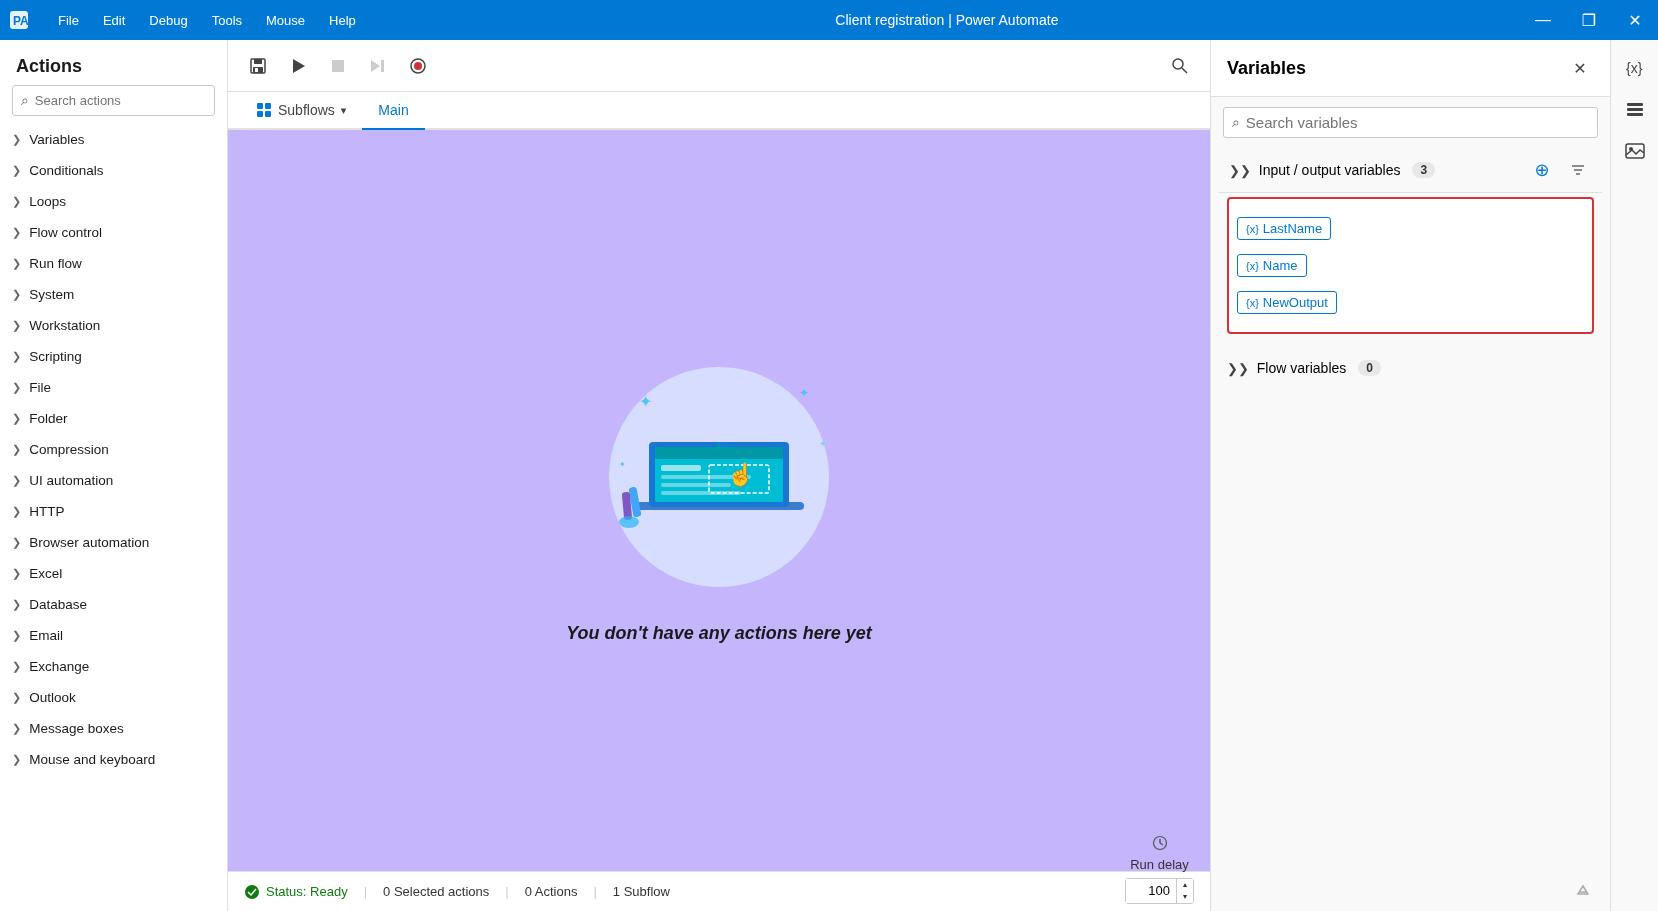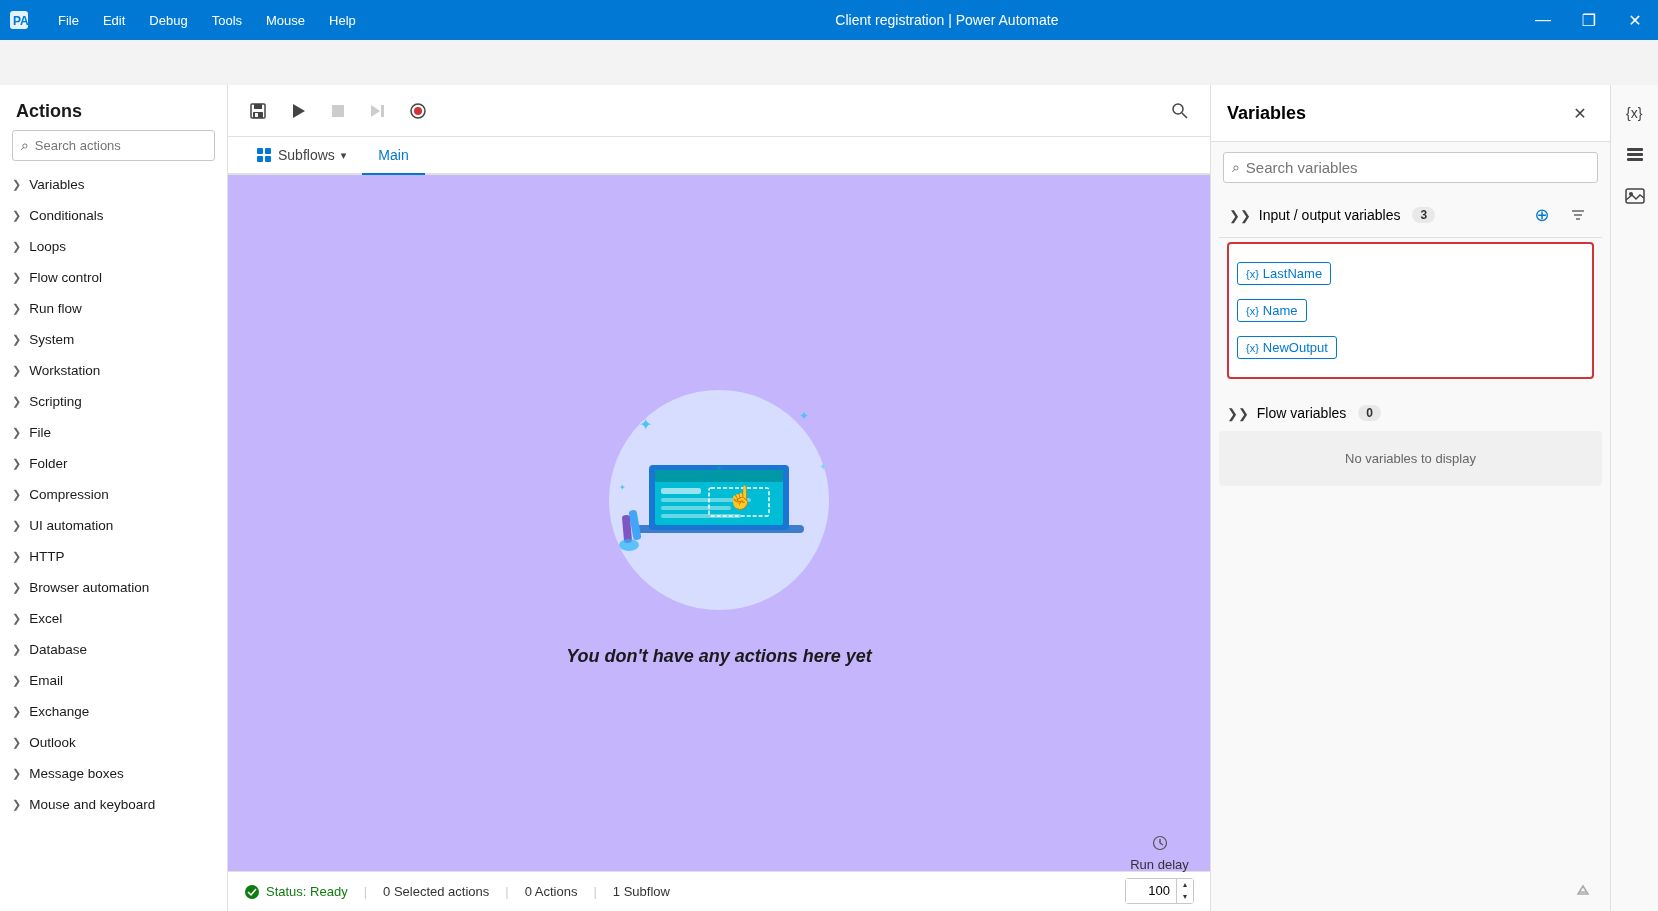--- a/index.html
+++ b/index.html
@@ -47,21 +47,20 @@
       display: flex; align-items: center; justify-content: center;
       cursor: pointer;
       font-size: 16px;
     }
 
     
     .app-body {
       display: flex;
       flex: 1;
       overflow: hidden;
-      margin-top: 45px;
     }
 
     
     .actions-panel {
       width: 228px;
       background: #ffffff;
       border-right: 1px solid #e0e0e0;
       display: flex;
       flex-direction: column;
       flex-shrink: 0;
@@ -711,23 +710,20 @@
         </div>
       </div>
     </div>
 
     <div class="flow-vars-section">
       <div class="flow-vars-header">
         <span style="font-size:13px;color:#444;cursor:pointer;">❯❯</span>
         <span>Flow variables</span>
         <span class="var-section-count">0</span>
       </div>
-      <div class="flow-vars-content">
-        <span>No variables to display</span>
-      </div>
     </div>
 
     <div style="flex:1;"></div>
 
     <div style="display:flex;justify-content:flex-end;padding:8px 12px;">
       <div style="width:28px;height:28px;display:flex;align-items:center;justify-content:center;cursor:pointer;color:#888;">
         <svg width="18" height="18" viewBox="0 0 18 18">
           <polygon points="3,14 8,6 13,14" fill="none" stroke="#aaa" stroke-width="1.5"></polygon>
           <line x1="5" y1="12" x2="11" y2="12" stroke="#aaa" stroke-width="1.5"></line>
         </svg>

